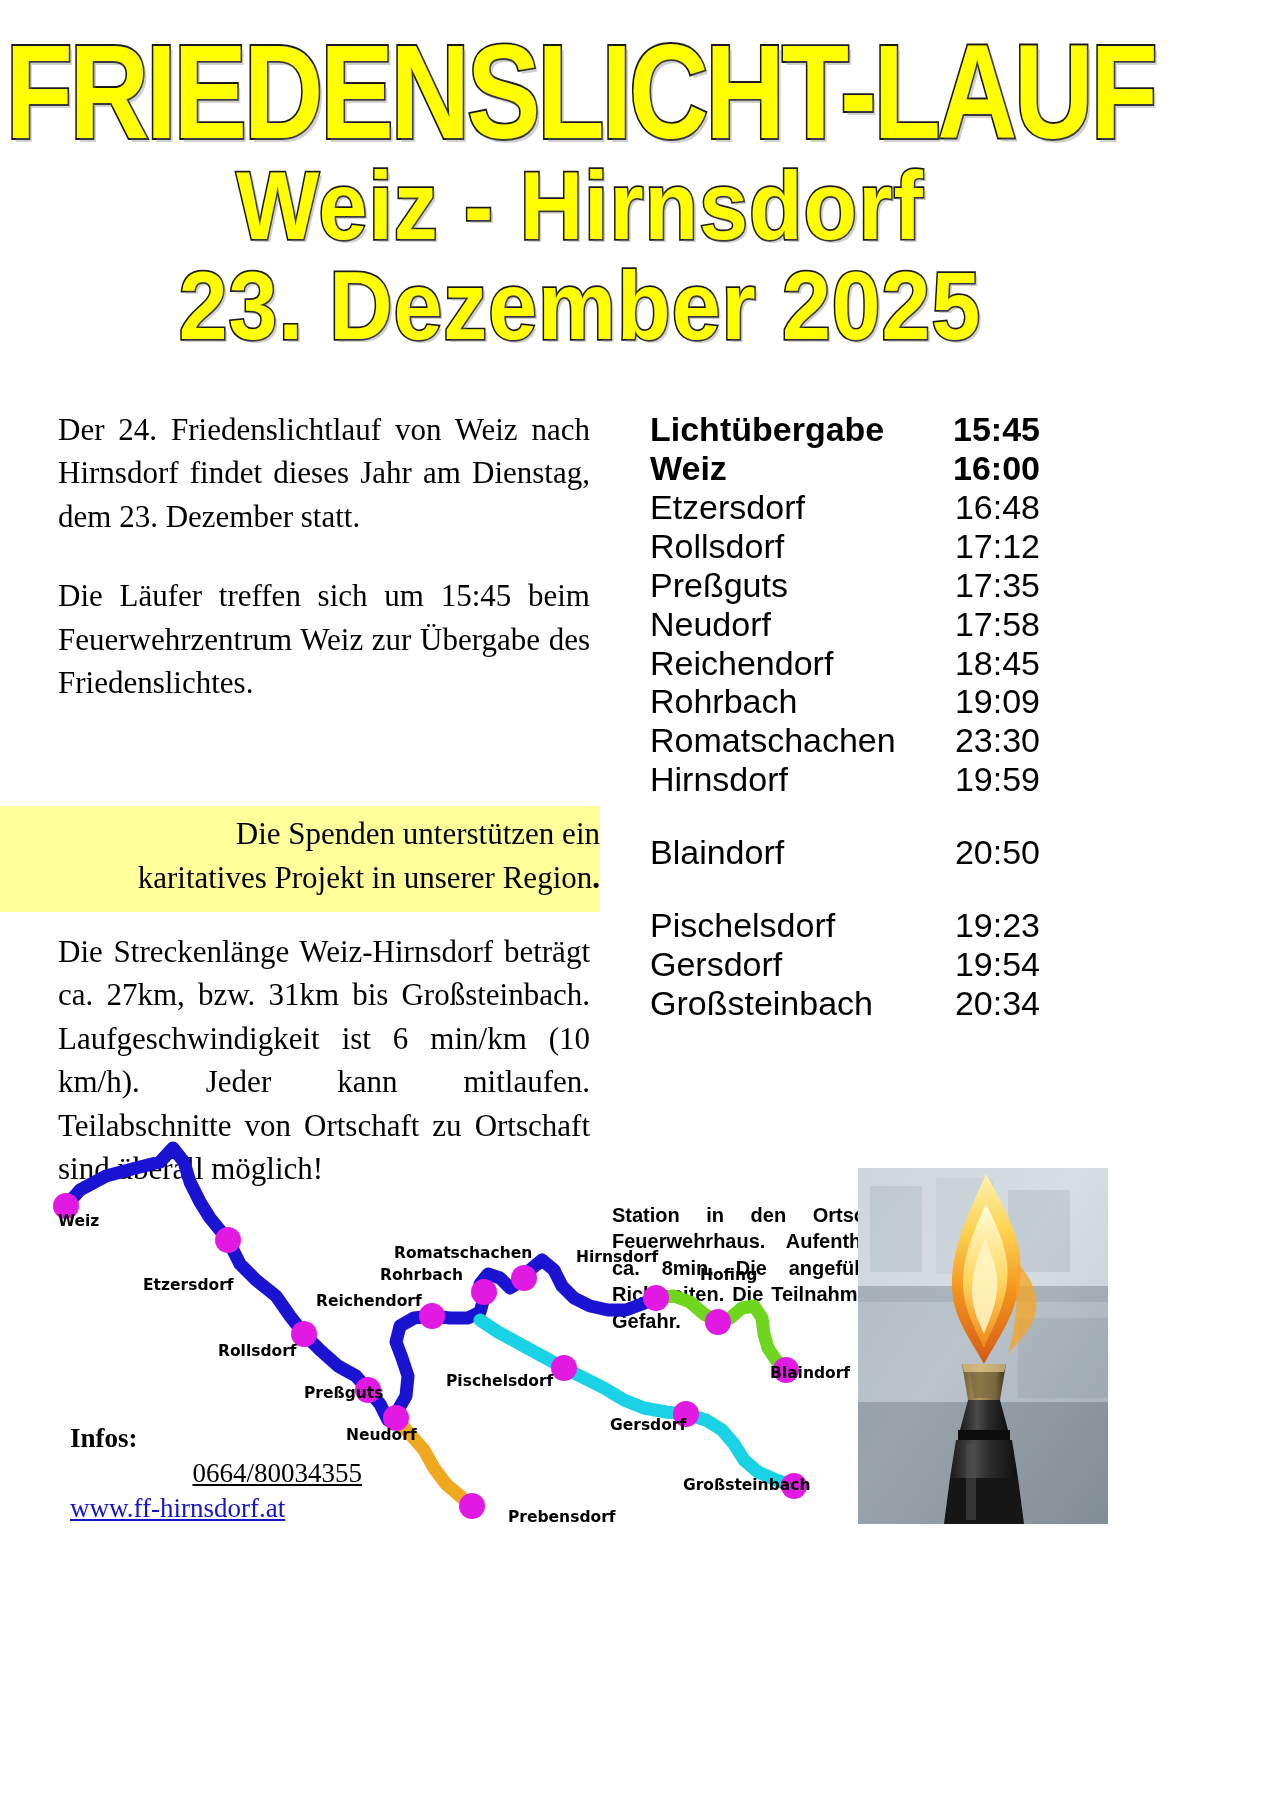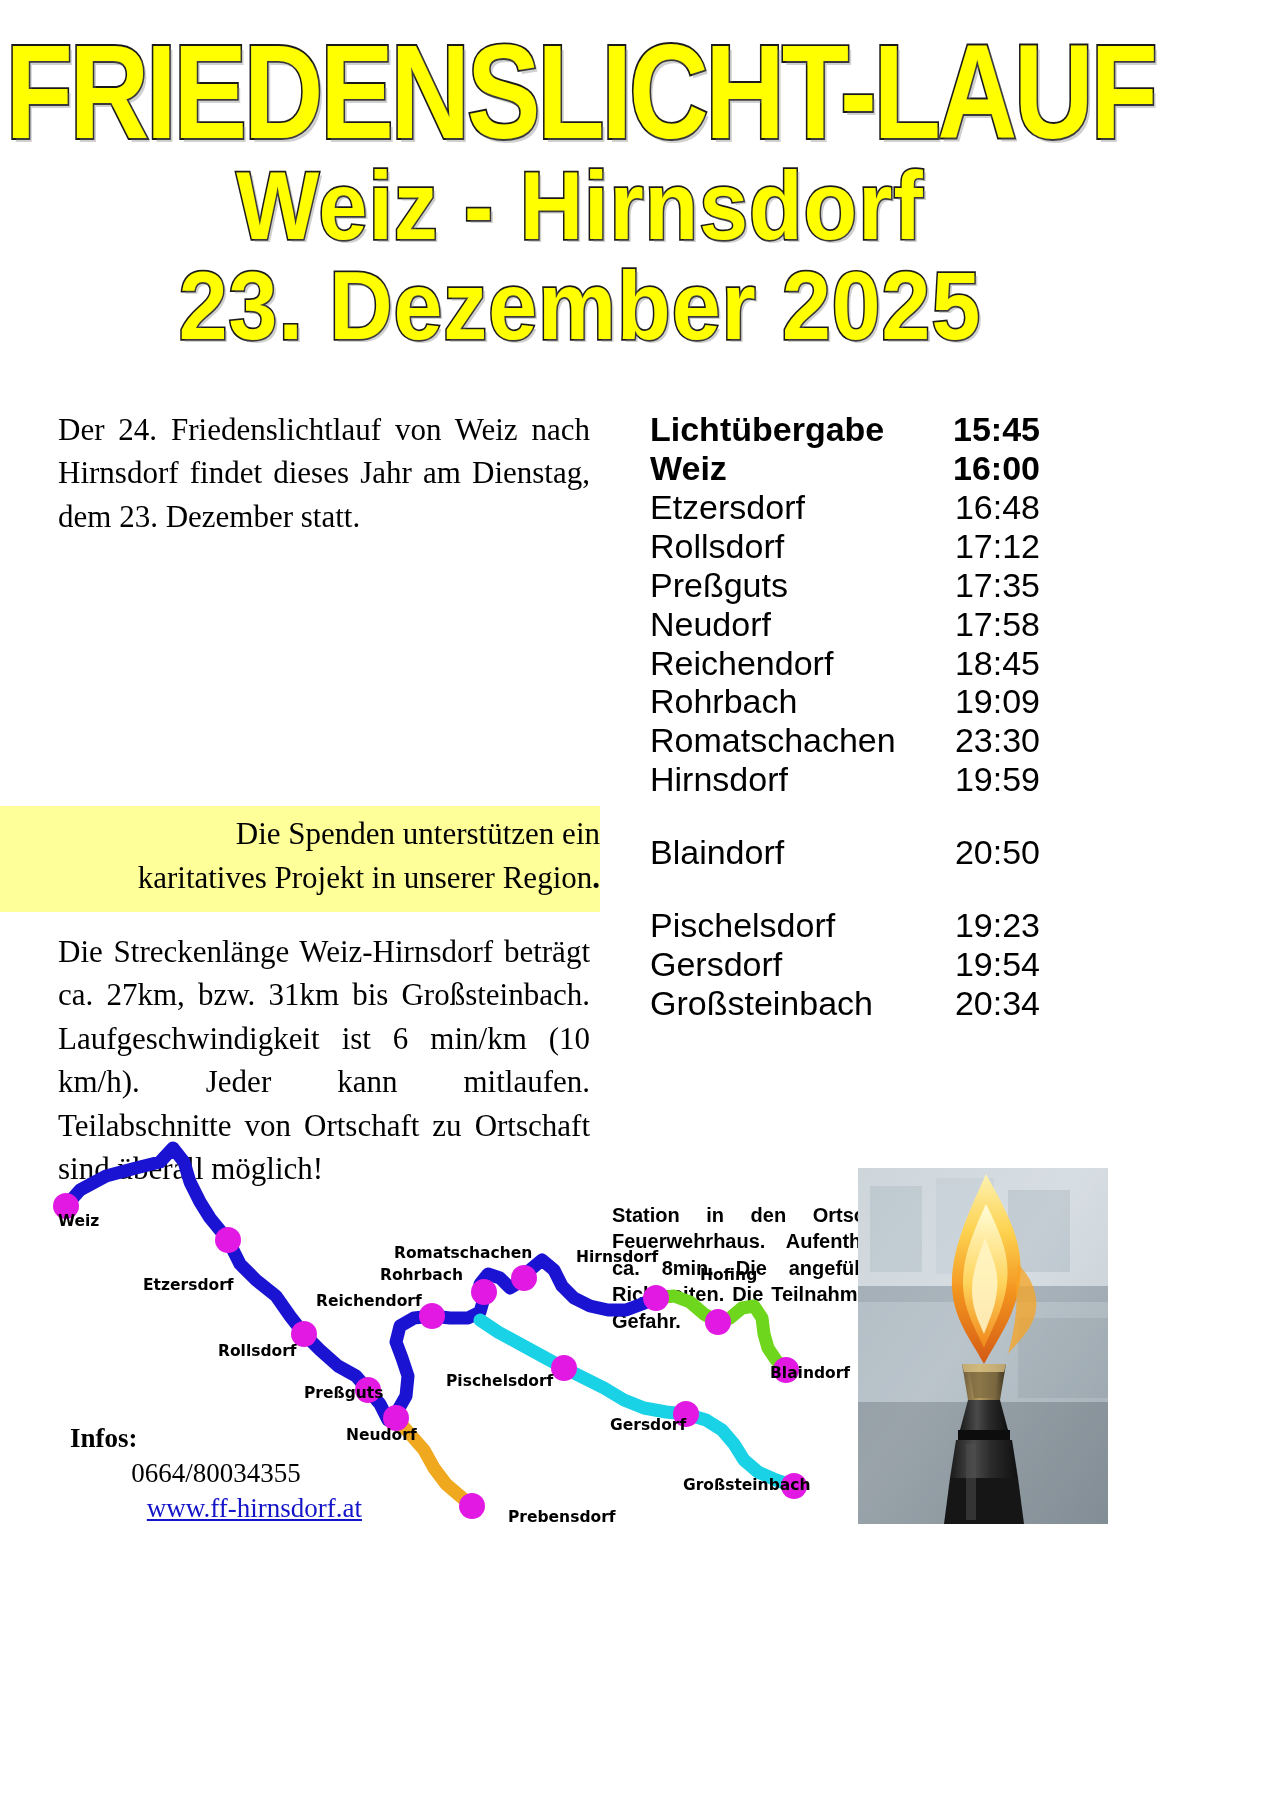--- a/index.html
+++ b/index.html
@@ -152,23 +152,23 @@
     width: 300px;
     font-family: "Liberation Serif", serif;
     font-size: 27px;
     line-height: 1.30;
     color: #000;
   }
   #infos-title {
     font-weight: bold;
     padding-left: 8px;
   }
-  #infos-phone { text-align: center; padding-left: 8px; }
+  #infos-phone { text-align: right; padding-left: 8px; text-decoration: underline; }
   #infos-web {
-    text-align: right;
+    text-align: left;
     padding-left: 8px;
     color: #1414c8;
     text-decoration: underline;
   }
 
   
   #torch {
     position: absolute;
     left: 858px; top: 1168px;
     width: 250px;
@@ -182,20 +182,21 @@
 
 <div id="title-block">
   <div class="title-line" id="title-main">FRIEDENSLICHT-LAUF</div>
   <div class="title-line" id="title-sub1">Weiz - Hirnsdorf</div>
   <div class="title-line" id="title-sub2">23. Dezember 2025</div>
 </div>
 
 <div id="left-col">
   <p class="para"><span>Der 24. Friedenslichtlauf von Weiz nach Hirnsdorf findet dieses Jahr am Dienstag, dem </span><b>23. Dezember</b><span> statt.</span></p>
   <div class="gap-s"></div>
+  <p class="para"><span>Die Läufer treffen sich um </span><b>15:45</b><span> beim Feuerwehrzentrum Weiz zur Übergabe des Friedenslichtes.</span></p>
 </div>
 
 <div id="spenden-band"></div>
 <div id="spenden-text">
   <div>Die Spenden unterstützen ein</div>
   <div><span>karitatives Projekt in unserer Region</span><b>.</b></div>
 </div>
 
 <div id="left-col-2">
   <p class="para">Die Streckenlänge Weiz-Hirnsdorf beträgt ca. 27km, bzw. 31km bis Großsteinbach. Laufgeschwindigkeit ist 6 min/km (10 km/h). Jeder kann mitlaufen. Teilabschnitte von Ortschaft zu Ortschaft sind überall möglich!</p>

